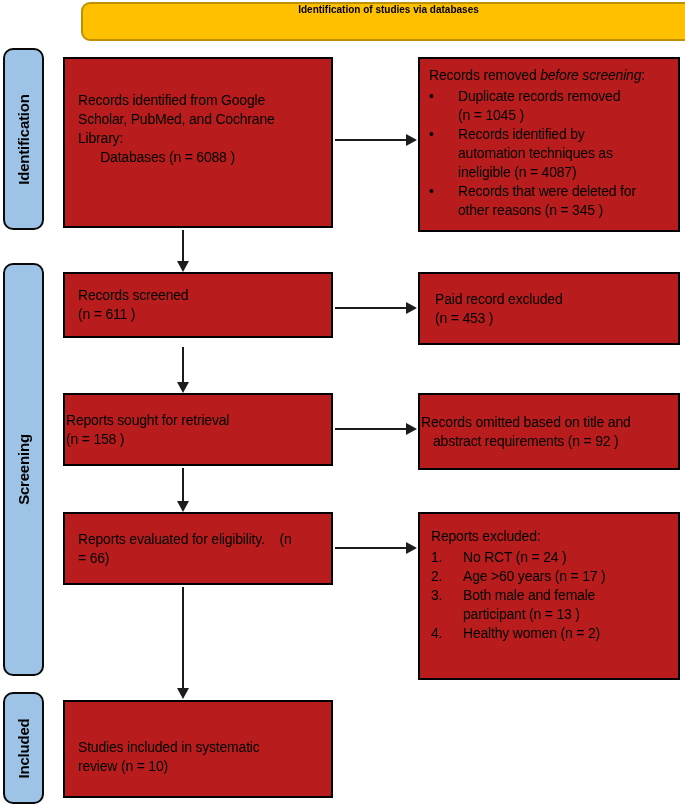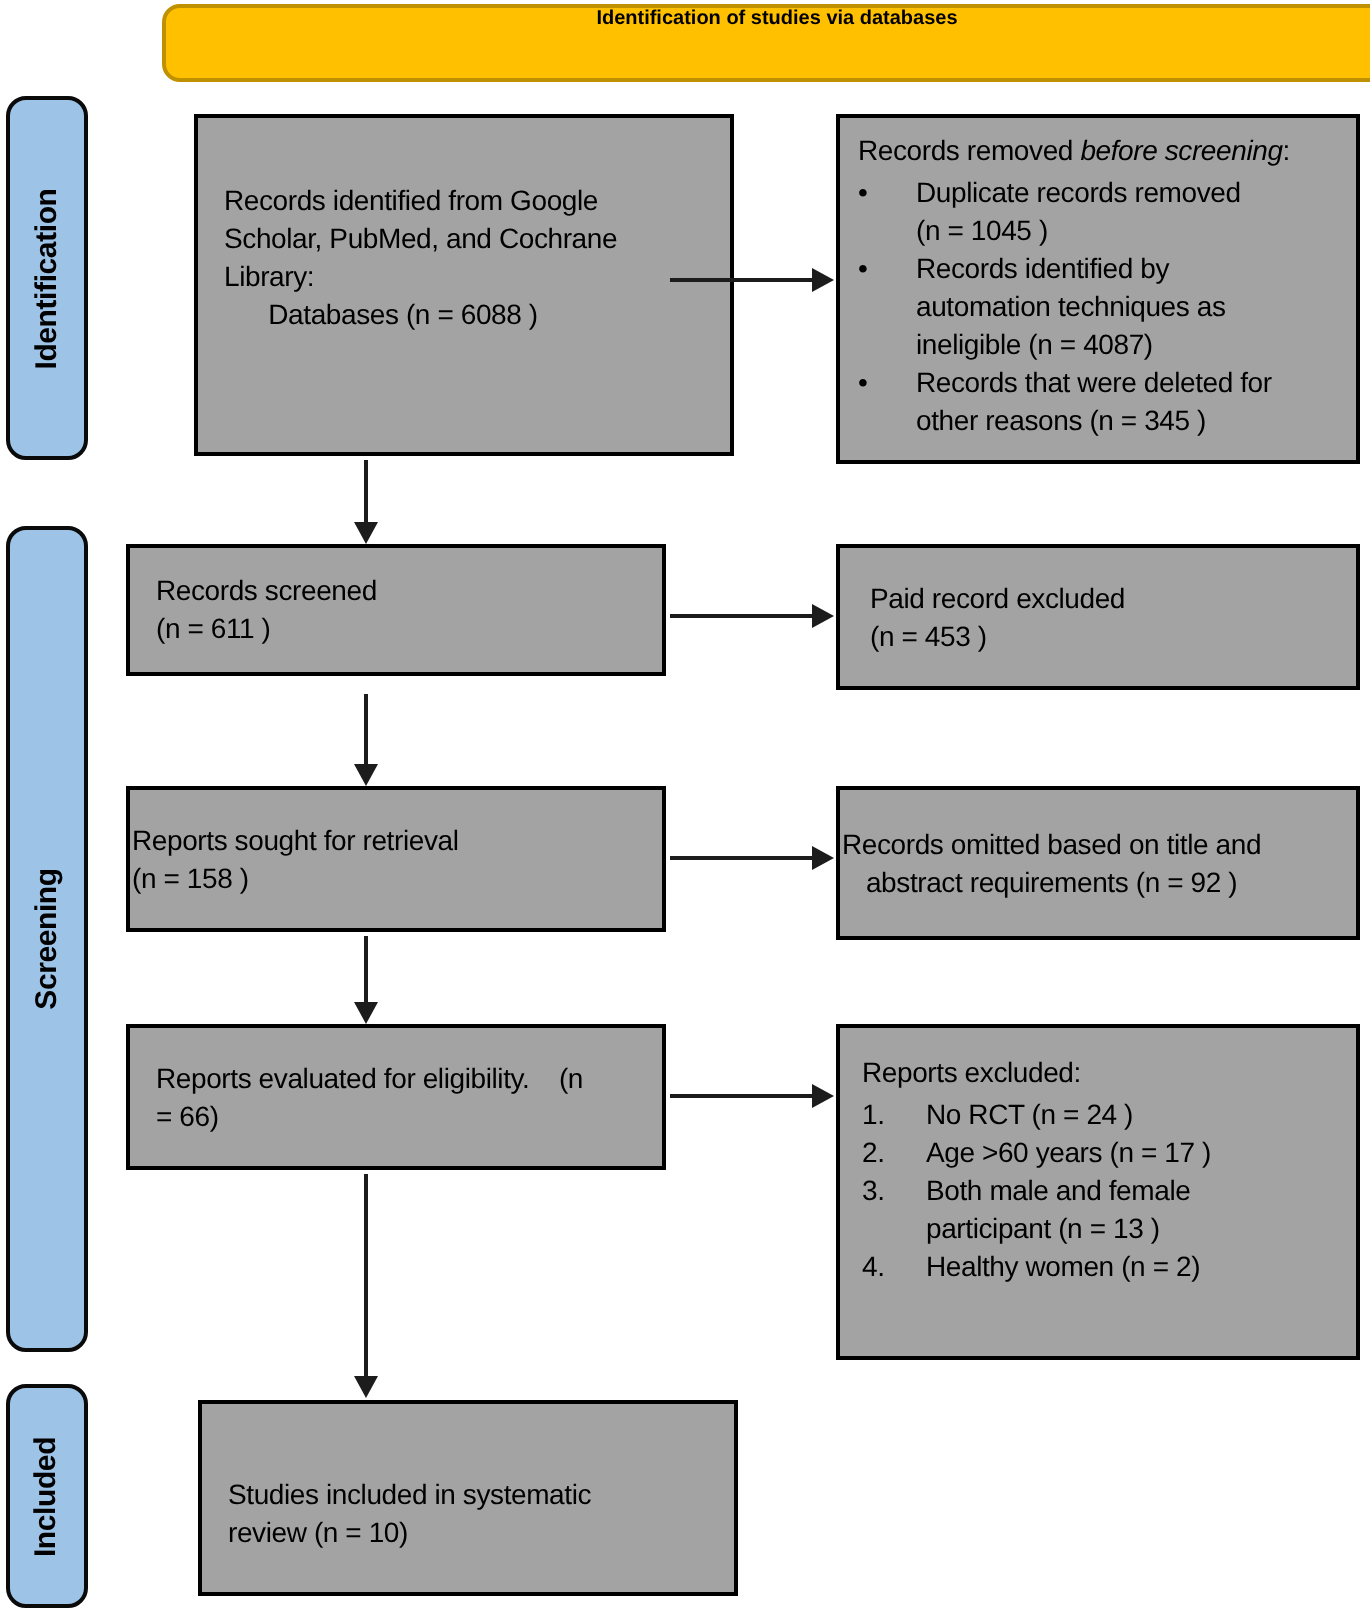--- a/index.html
+++ b/index.html
@@ -24,34 +24,34 @@
   }
   .stage span{
     transform:rotate(-90deg);white-space:nowrap;
     font-weight:bold;font-size:15px;letter-spacing:-0.2px;
   }
   #stage-identification{top:48px;height:178px;}
   #stage-screening{top:263px;height:409px;}
   #stage-included{top:692px;height:108px;}
   
   .box{
-    position:absolute;background:#a3a3a3;border:2px solid #000;
+    position:absolute;background:#b91c1c;border:2px solid #000;
     font-size:14px;line-height:19px;letter-spacing:-0.2px;
     box-sizing:border-box;
   }
   .pre{white-space:pre-wrap;}
-  #box-identified{left:63px;top:57px;width:270px;height:171px;padding:32px 8px 0 13px;margin-left:34px;}
+  #box-identified{left:63px;top:57px;width:270px;height:171px;padding:32px 8px 0 13px;}
   #box-removed{left:418px;top:57px;width:262px;height:175px;padding:7px 4px 0 9px;}
   #box-screened{left:63px;top:272px;width:270px;height:66px;display:flex;align-items:center;padding-left:13px;}
   #box-paid{left:418px;top:272px;width:262px;height:73px;display:flex;align-items:center;padding-left:15px;}
   #box-sought{left:63px;top:393px;width:270px;height:73px;display:flex;align-items:center;padding-left:1px;}
   #box-omitted{left:418px;top:393px;width:262px;height:77px;display:flex;align-items:center;padding-left:1px;padding-right:4px;text-align:center;}
   #box-evaluated{left:63px;top:512px;width:270px;height:73px;display:flex;align-items:center;padding-left:13px;padding-right:22px;}
   #box-excluded{left:418px;top:512px;width:262px;height:168px;padding:13px 4px 0 11px;}
-  #box-included{left:63px;top:700px;width:270px;height:98px;padding:36px 2px 0 13px;margin-left:36px;}
+  #box-included{left:63px;top:700px;width:270px;height:98px;padding:36px 2px 0 13px;}
   
   .blist{margin:2px 0 0 0;padding:0;list-style:none;}
   .blist li{display:flex;align-items:flex-start;}
   .blist .marker{flex:0 0 29px;}
   .blist .li-text{flex:1 1 auto;white-space:pre-wrap;}
   #box-excluded .blist .marker{flex:0 0 32px;}
   em{font-style:italic;}
   
   .vline{position:absolute;width:2px;background:#1c1c1c;}
   .hline{position:absolute;height:2px;background:#1c1c1c;}

